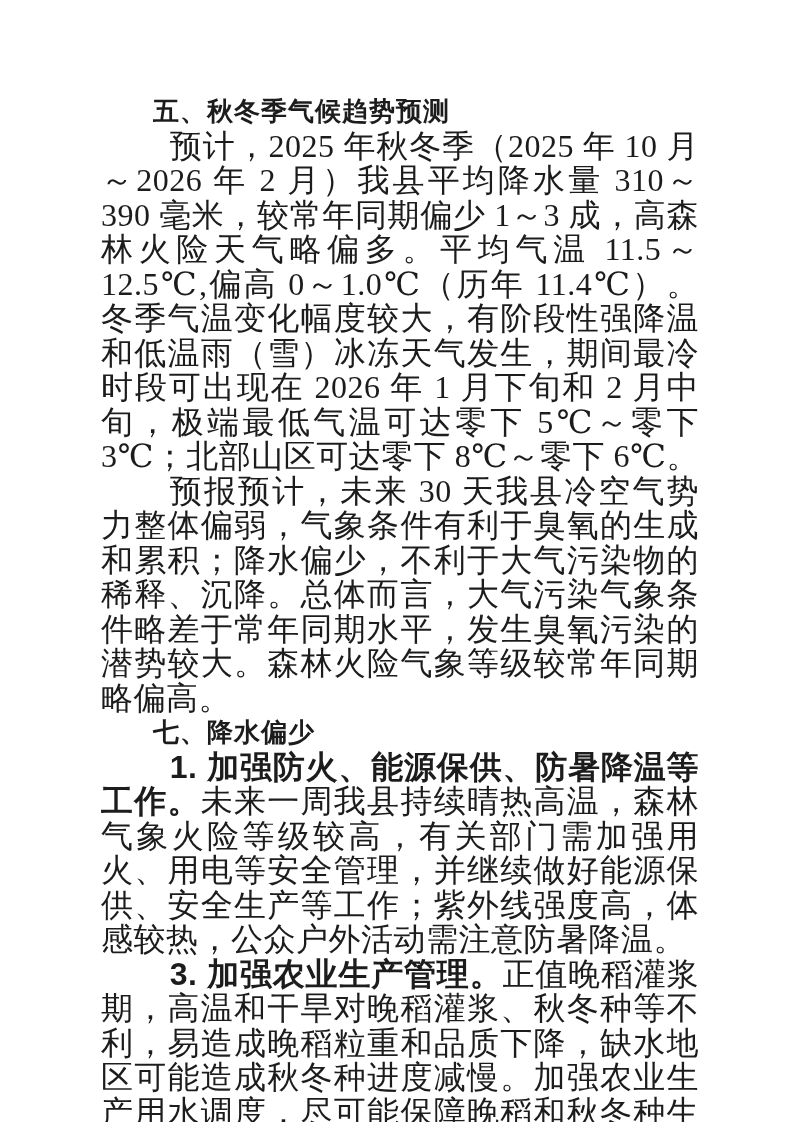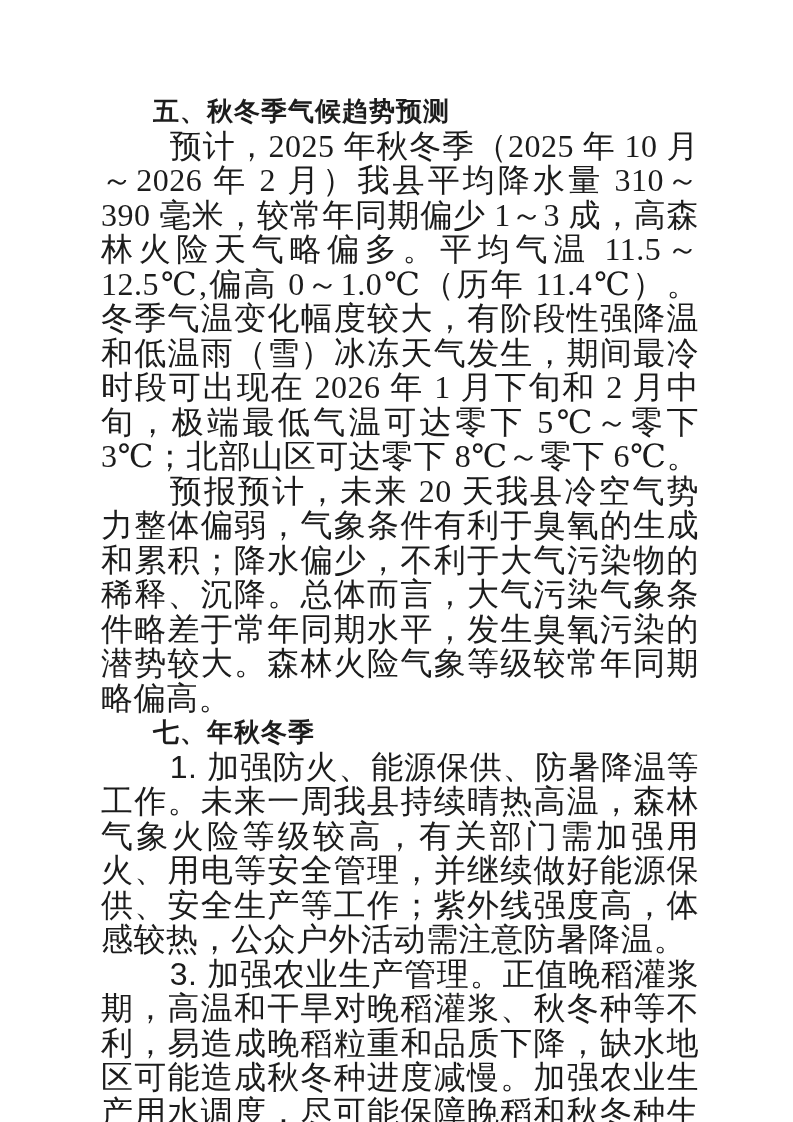--- a/index.html
+++ b/index.html
@@ -39,38 +39,38 @@
   .para {
     margin: 0;
     font-size: 32px;
     line-height: 34.5px;
     text-align: justify;
     text-indent: 2.15em;
     letter-spacing: 0.5px;
   }
   .lead {
     font-family: "Liberation Sans", "DejaVu Sans", sans-serif;
-    font-weight: normal;
+    font-weight: bold;
   }
 </style>
 </head>
 <body>
 
 <div class="page">
   <main class="content">
 
     <section class="sec">
       <h2 class="heading">五、秋冬季气候趋势预测</h2>
       <p class="para"><span>预计，2025 年秋冬季（2025 年 10 月～2026 年 2 月）我县平均降水量 310～390 毫米，较常年同期偏少 1～3 成，高森林火险天气略偏多。平均气温 11.5～12.5℃,偏高 0～1.0℃（历年 11.4℃）。冬季气温变化幅度较大，有阶段性强降温和低温雨（雪）冰冻天气发生，期间最冷时段可出现在 2026 年 1 月下旬和 2 月中旬，极端最低气温可达零下 5℃～零下 3℃；北部山区可达零下 8℃～零下 6℃。</span></p>
     </section>
 
     <section class="sec">
-      <p class="para"><span>预报预计，未来 20 天我县冷空气势力整体偏弱，气象条件有利于臭氧的生成和累积；降水偏少，不利于大气污染物的稀释、沉降。总体而言，大气污染气象条件略差于常年同期水平，发生臭氧污染的潜势较大。森林火险气象等级较常年同期略偏高。</span></p>
+      <p class="para"><span>预报预计，未来 30 天我县冷空气势力整体偏弱，气象条件有利于臭氧的生成和累积；降水偏少，不利于大气污染物的稀释、沉降。总体而言，大气污染气象条件略差于常年同期水平，发生臭氧污染的潜势较大。森林火险气象等级较常年同期略偏高。</span></p>
     </section>
 
     <section class="sec">
-      <h2 class="heading">七、年秋冬季</h2>
+      <h2 class="heading">七、降水偏少</h2>
       <p class="para"><b class="lead">1. 加强防火、能源保供、防暑降温等工作。</b><span>未来一周我县持续晴热高温，森林气象火险等级较高，有关部门需加强用火、用电等安全管理，并继续做好能源保供、安全生产等工作；紫外线强度高，体感较热，公众户外活动需注意防暑降温。</span></p>
       <p class="para"><b class="lead">3. 加强农业生产管理。</b><span>正值晚稻灌浆期，高温和干旱对晚稻灌浆、秋冬种等不利，易造成晚稻粒重和品质下降，缺水地区可能造成秋冬种进度减慢。加强农业生产用水调度，尽可能保障晚稻和秋冬种生产用水。</span></p>
     </section>
 
   </main>
 </div>
 
 </body></html>

